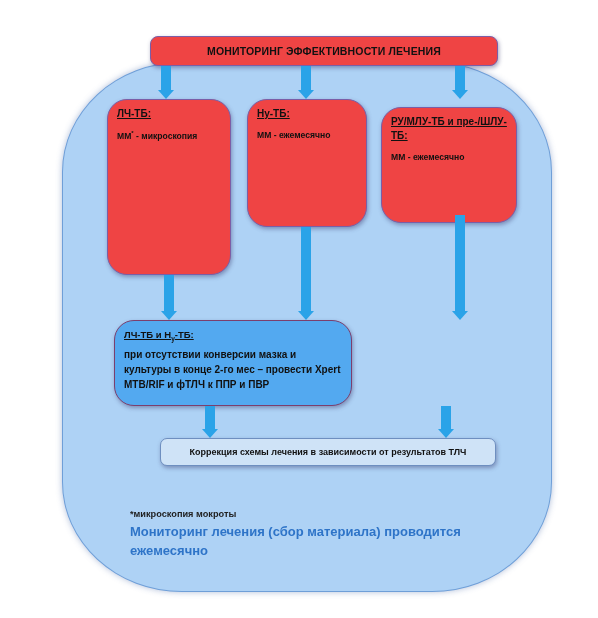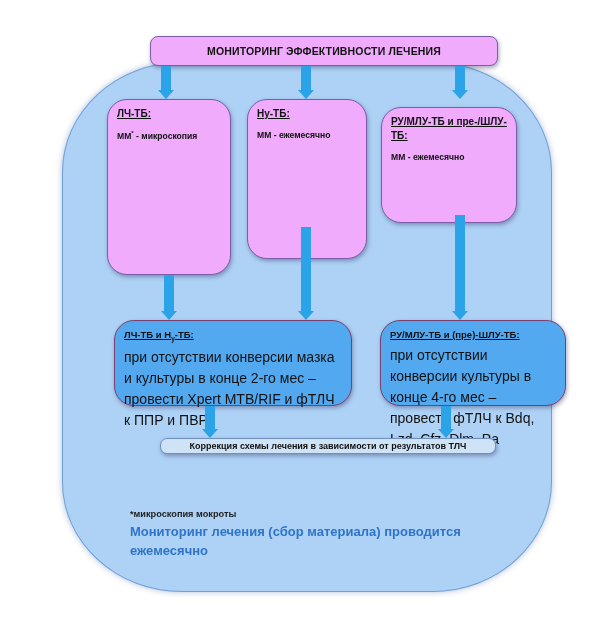--- a/index.html
+++ b/index.html
@@ -27,21 +27,21 @@
   .box{
     position:absolute;
     box-sizing:border-box;
     border-radius:20px;
     border:1px solid #8c5b7e;
     box-shadow:1px 2px 4px rgba(60,60,110,.45);
     padding:7px 9px;
     line-height:1.42;
   }
   .orange{
-    background:#f0abfc;
+    background:#ef4444;
     border:1px solid #7b5ea7;
   }
   .blue{
     background:#53a9f0;
     border:1px solid #7b3f6e;
   }
   .pale{
     background:#cfe3f7;
     border:1px solid #6e8fc0;
   }
@@ -52,21 +52,21 @@
     border-radius:8px;
     display:flex;align-items:center;justify-content:center;
   }
   .title-text{
     font-size:10.5px;font-weight:bold;color:#111111;
     letter-spacing:.15px;text-align:center;
   }
 
   
   .b1{left:107px;top:99px;width:124px;height:176px;}
-  .b2{left:247px;top:99px;width:120px;height:160px;}
+  .b2{left:247px;top:99px;width:120px;height:128px;}
   .b3{left:381px;top:107px;width:136px;height:116px;}
 
   .hdr{
     font-size:10px;font-weight:bold;color:#111;
     text-decoration:underline;
     display:block;margin-bottom:8px;
   }
   .hdr-blue{
     font-size:9.5px;font-weight:bold;color:#111;
     text-decoration:underline;
@@ -77,27 +77,27 @@
     display:block;
   }
   .gap{height:8px;}
   .sup{font-size:6px;vertical-align:super;}
   .sub{font-size:6.5px;vertical-align:sub;}
 
   
   .b4{left:114px;top:320px;width:238px;height:86px;}
   .b5{left:380px;top:320px;width:186px;height:86px;}
   .bt{
-    font-size:14px;font-weight:normal;color:#111;
+    font-size:10px;font-weight:bold;color:#111;
     display:block;line-height:1.5;
   }
 
   
   .b6{
-    left:160px;top:438px;width:336px;height:16px;
+    left:160px;top:438px;width:336px;height:28px;
     border-radius:7px;
     display:flex;align-items:center;justify-content:center;
   }
   .b6 span{font-size:9px;font-weight:bold;color:#111;text-align:center;}
 
   
   .notes{position:absolute;left:130px;top:508px;width:370px;}
   .note1{font-size:9.2px;color:#1f1f1f;display:block;line-height:1.5;font-weight:bold;}
   .note2{font-size:13px;color:#2e74c8;font-weight:bold;display:block;line-height:1.5;}
 
@@ -181,24 +181,20 @@
   <div class="arrow a6">
     <div class="shaft" style="height:96px;"></div>
       <div class="head"></div>
   </div>
 
   <div class="box blue b4">
     <span class="hdr-blue"><span>ЛЧ-ТБ и Н</span><span class="sub">у</span><span>-ТБ:</span></span>
     <span class="bt">при отсутствии конверсии мазка и культуры в конце 2-го мес – провести Xpert MTB/RIF и фТЛЧ к ППР и ПВР</span>
   </div>
 
-  <div class="box blue b5">
-    <span class="hdr-blue">РУ/МЛУ-ТБ и (пре)-ШЛУ-ТБ:</span>
-    <span class="bt">при отсутствии конверсии культуры в конце 4-го мес – провести фТЛЧ к Bdq, Lzd, Cfz, Dlm, Pa</span>
-  </div>
 
   <div class="arrow a7">
     <div class="shaft" style="height:23px;"></div>
       <div class="head"></div>
   </div>
   <div class="arrow a8">
     <div class="shaft" style="height:23px;"></div>
       <div class="head"></div>
   </div>
 

